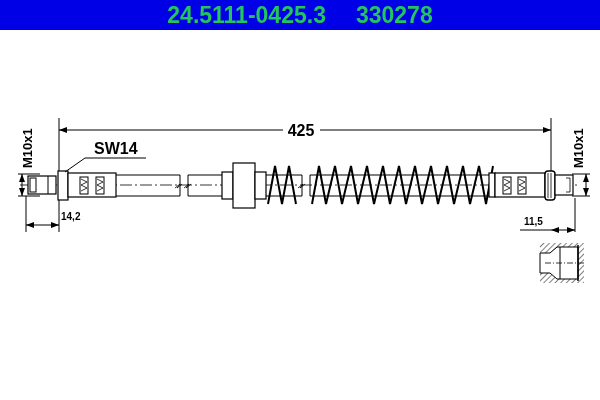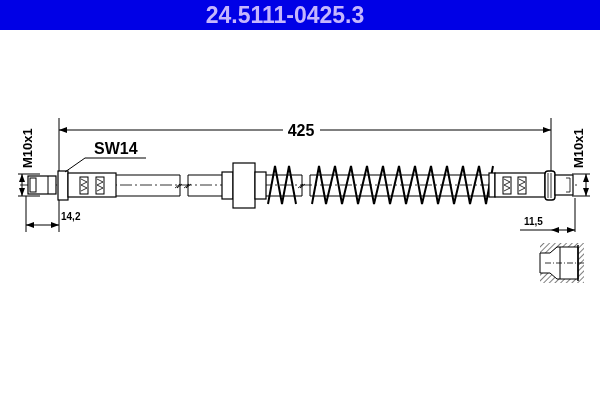--- a/index.html
+++ b/index.html
@@ -1,33 +1,34 @@
 <!DOCTYPE html>
 <html><head>
 <meta charset="utf-8">
 <style>
   html, body { margin: 0; padding: 0; background: #ffffff; }
   body { width: 600px; height: 400px; position: relative; overflow: hidden; font-family: "Liberation Sans", sans-serif; }
   .header {
     position: absolute; left: 0; top: 0; width: 600px; height: 30px;
-    background: #0000e6; color: #c4b5fd;
+    background: #0000e6; color: #22c55e;
     display: flex; align-items: center; justify-content: center;
     font-weight: bold; font-size: 23px; letter-spacing: 0px;
   }
   .header span { display: inline-block; }
   .header .sep { width: 30px; }
   svg { position: absolute; left: 0; top: 0; }
   .lbl { font-family: "Liberation Sans", sans-serif; font-weight: bold; fill: #000; }
 </style>
 </head>
 <body>
 
 <div class="header">
   <span>24.5111-0425.3</span>
   <span class="sep"></span>
+  <span>330278</span>
 </div>
 
 <svg width="600" height="400" viewBox="0 0 600 400">
   <defs>
     <pattern id="hatch" width="4" height="4" patternUnits="userSpaceOnUse" patternTransform="rotate(45)">
       <line x1="0" y1="0" x2="0" y2="4" stroke="#000" stroke-width="1"></line>
     </pattern>
     <marker id="arr" markerWidth="8" markerHeight="6" refX="8" refY="3" orient="auto">
       <path d="M0,0 L8,3 L0,6 z" fill="#000"></path>
     </marker>

